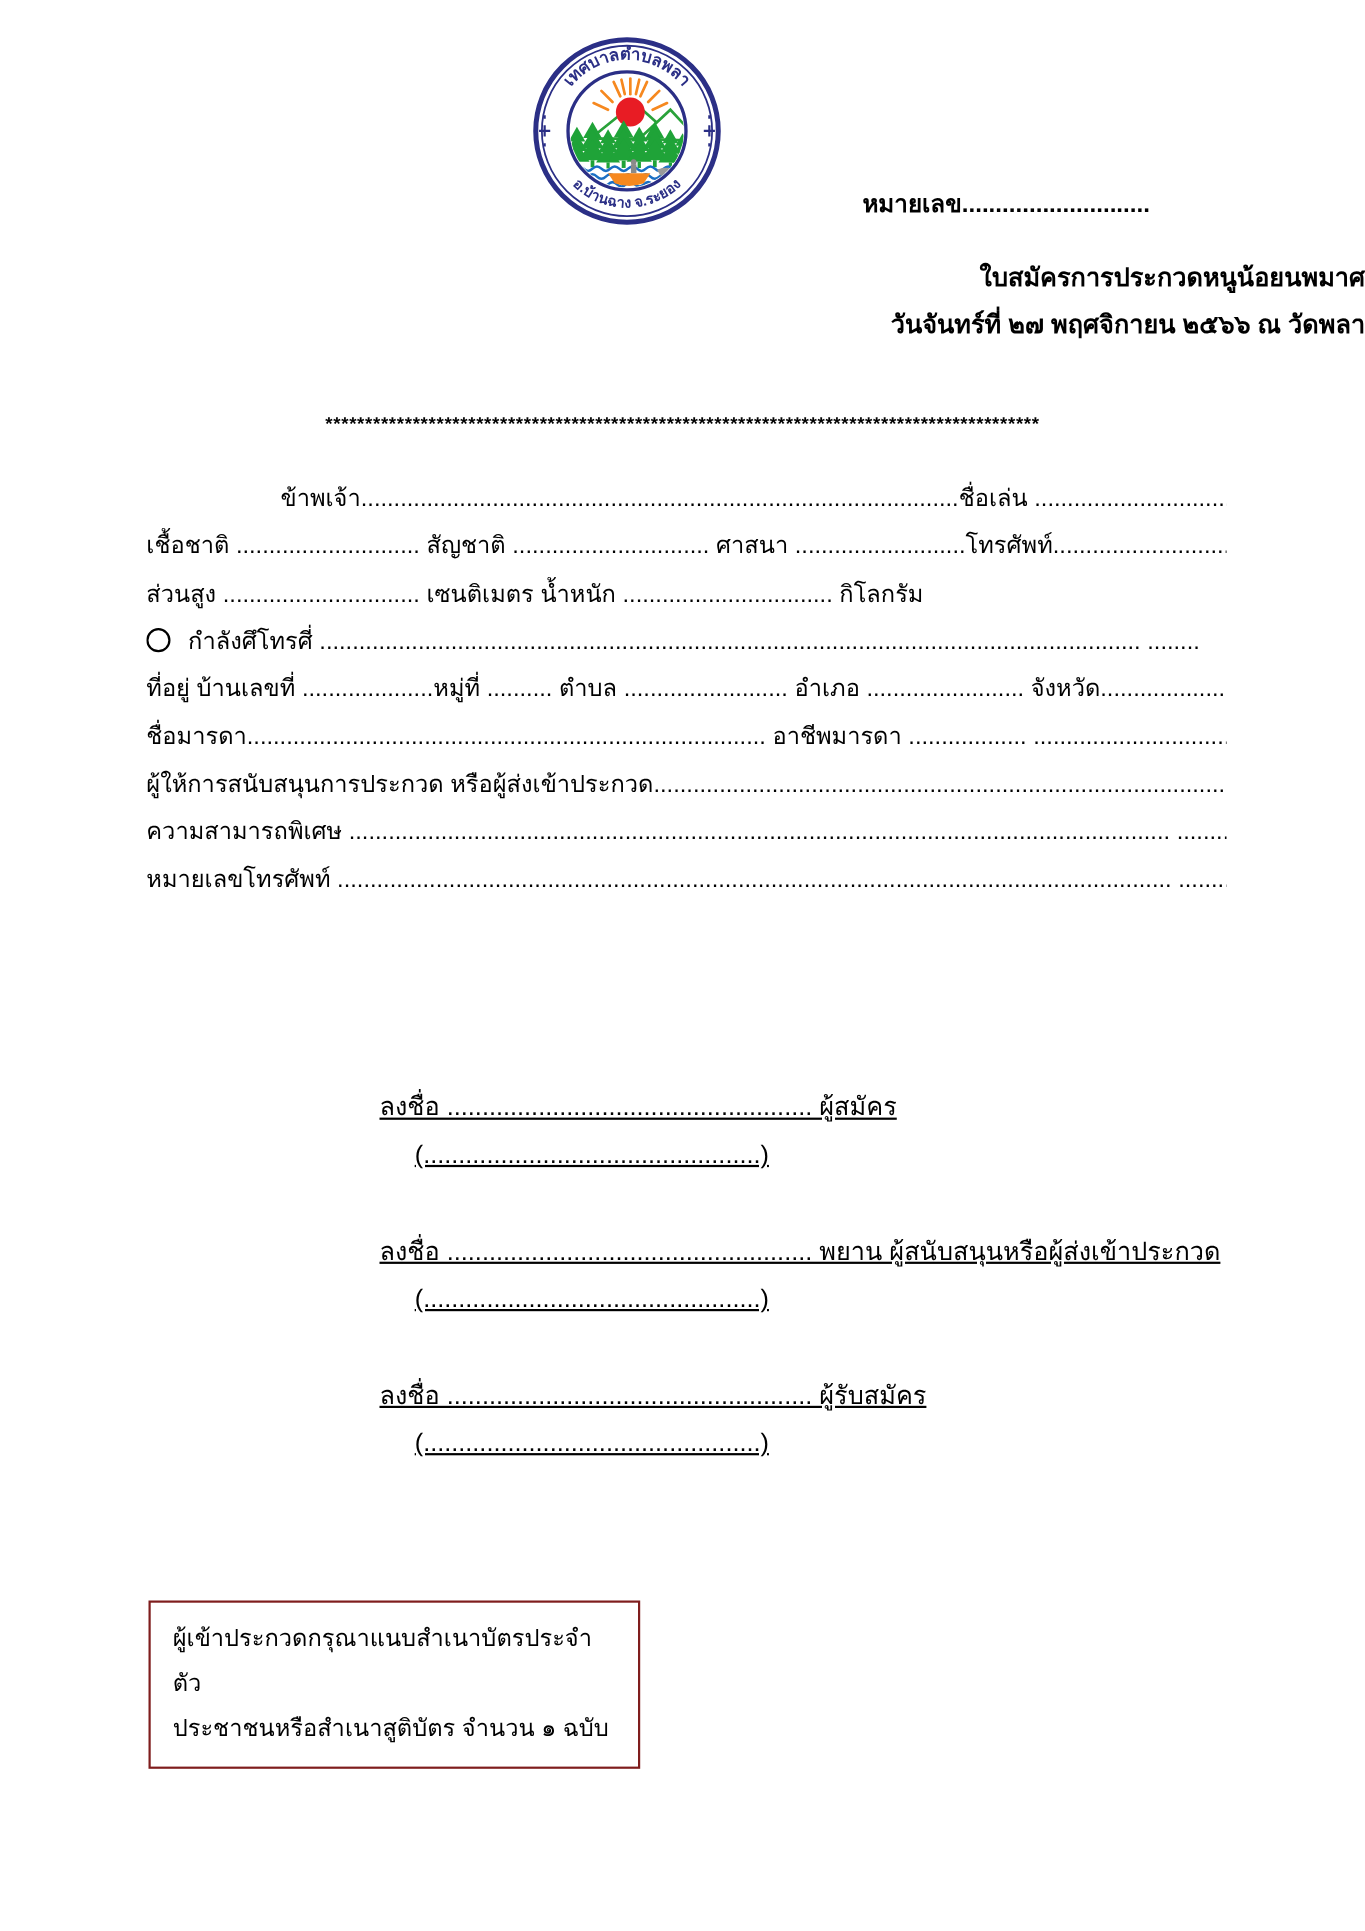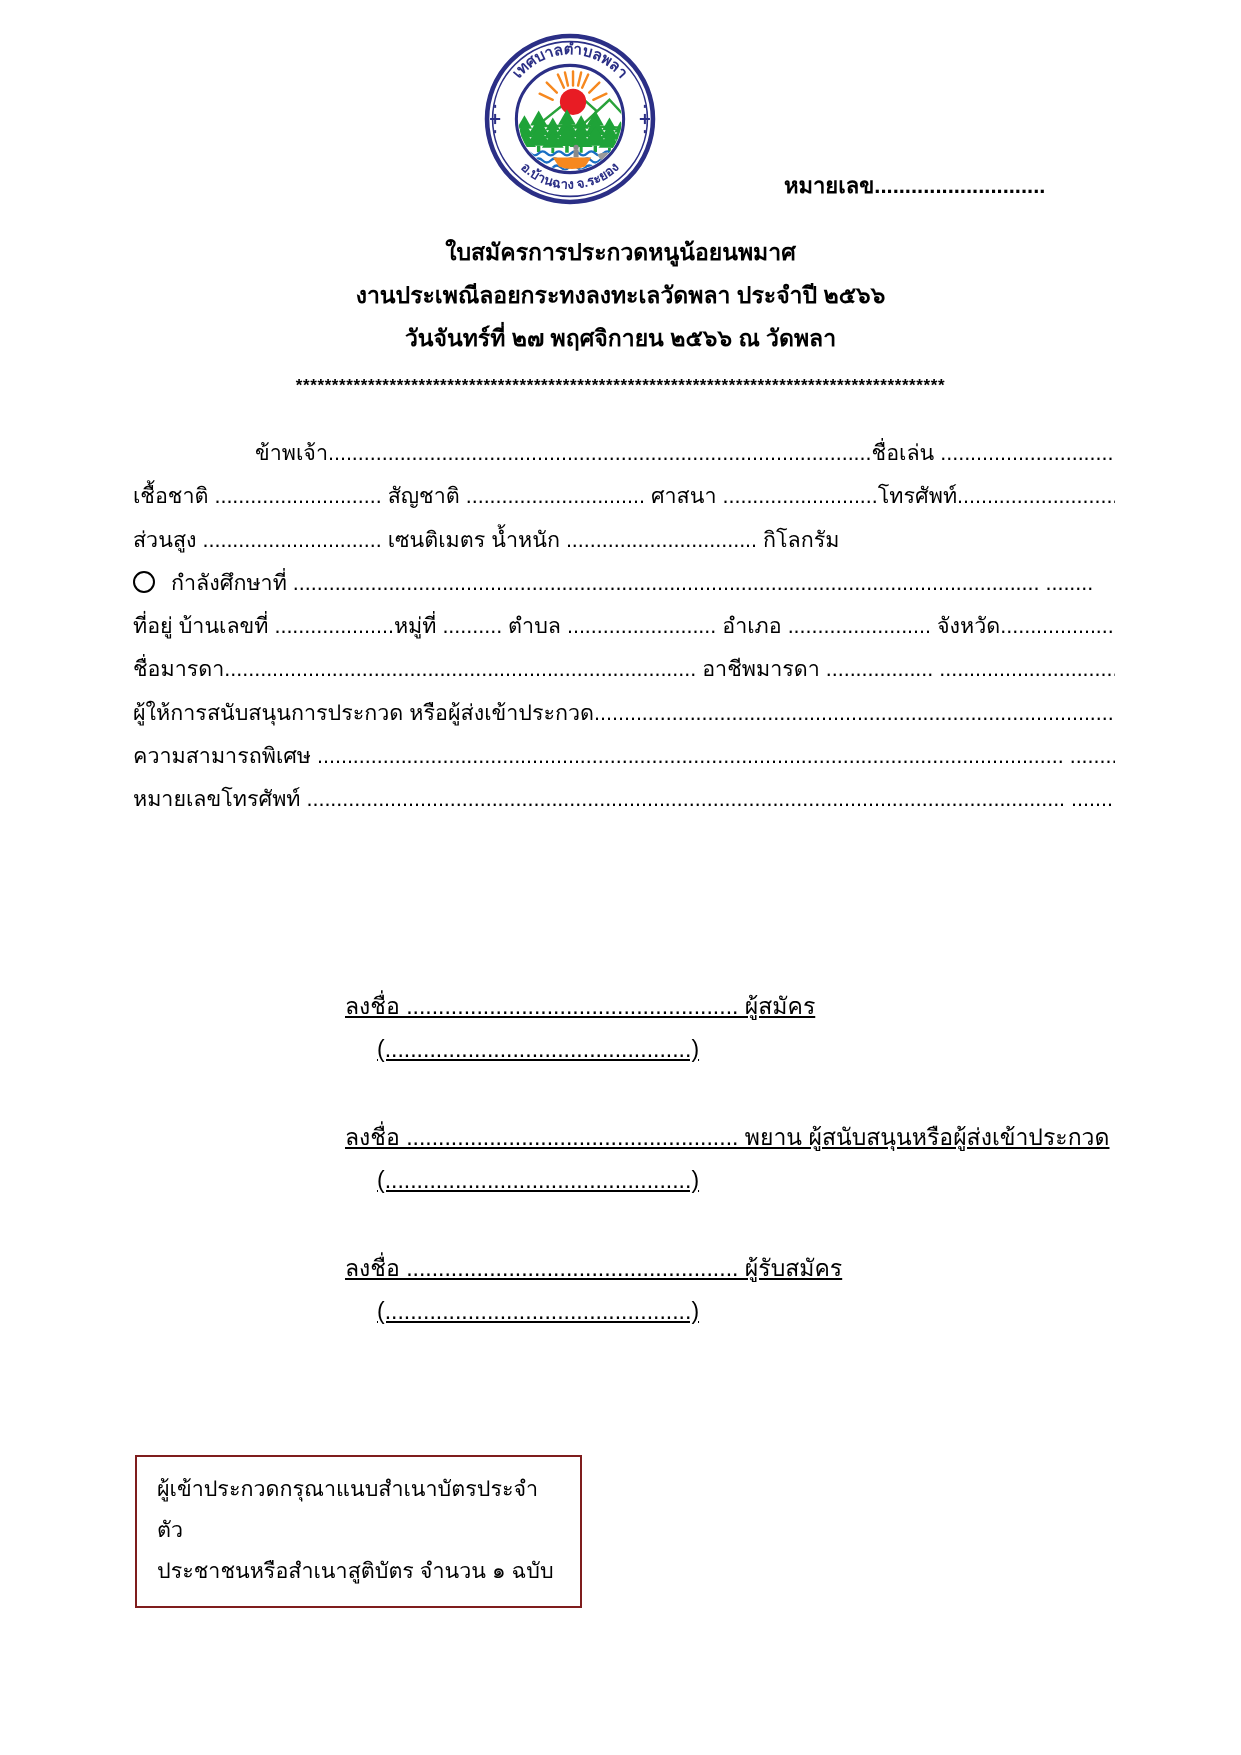--- a/index.html
+++ b/index.html
@@ -25,21 +25,21 @@
     position:absolute;
     left:784px; top:168px;
     font-size:22px;
     font-weight:bold;
     white-space:nowrap;
   }
   .title-block {
     position:absolute;
     top:231px; left:0;
     width:100%;
-    text-align:center;
+    text-align:right;
     font-weight:bold;
     font-size:23px;
     line-height:43px;
     white-space:nowrap;
   }
   .stars-line {
     position:absolute;
     top:376px; left:0;
     width:100%;
     text-align:center;
@@ -176,30 +176,29 @@
         <path d="M 68,123 L 106,123 L 100,132 Q 87,137 74,132 Z" fill="#f6881f"></path>
         <path d="M 112,120 q 8,-4 16,0 l -3,5 q -5,2 -10,0 Z" fill="#9a9a9a"></path>
       </g>
     </svg>
   </div>
 
   <div class="number-label">หมายเลข............................</div>
 
   <div class="title-block">
     <div>ใบสมัครการประกวดหนูน้อยนพมาศ</div>
-    <div>งานประเพณีลอยกระทงลงทะเลวัดพลา  ประจำปี  ๒๕๖๖</div>
     <div>วันจันทร์ที่  ๒๗ พฤศจิกายน ๒๕๖๖  ณ  วัดพลา</div>
   </div>
   <div class="stars-line">******************************************************************************************</div>
 
   <div class="form-body">
     <div class="form-line indent-first">ข้าพเจ้า...........................................................................................ชื่อเล่น ...................................</div>
     <div class="form-line">เชื้อชาติ ............................ สัญชาติ .............................. ศาสนา ..........................โทรศัพท์...............................</div>
     <div class="form-line">ส่วนสูง .............................. เซนติเมตร น้ำหนัก ................................ กิโลกรัม</div>
-    <div class="form-line"><span class="option-circle"></span><span>กำลังศึกษาที่ ............................................................................................................................. ........</span></div>
+    <div class="form-line"><span class="option-circle"></span><span>กำลังศึโทรศี่ ............................................................................................................................. ........</span></div>
     <div class="form-line">ที่อยู่  บ้านเลขที่ ....................หมู่ที่ .......... ตำบล ......................... อำเภอ ........................ จังหวัด.....................</div>
     <div class="form-line">ชื่อมารดา............................................................................... อาชีพมารดา .................. ...............................</div>
     <div class="form-line">ผู้ให้การสนับสนุนการประกวด หรือผู้ส่งเข้าประกวด..........................................................................................................</div>
     <div class="form-line">ความสามารถพิเศษ ............................................................................................................................. ..............</div>
     <div class="form-line">หมายเลขโทรศัพท์ ............................................................................................................................... ..............</div>
   </div>
 
   <div class="signatures">
     <div class="sig-block">
       <div class="sig-line">ลงชื่อ .................................................... ผู้สมัคร</div>

